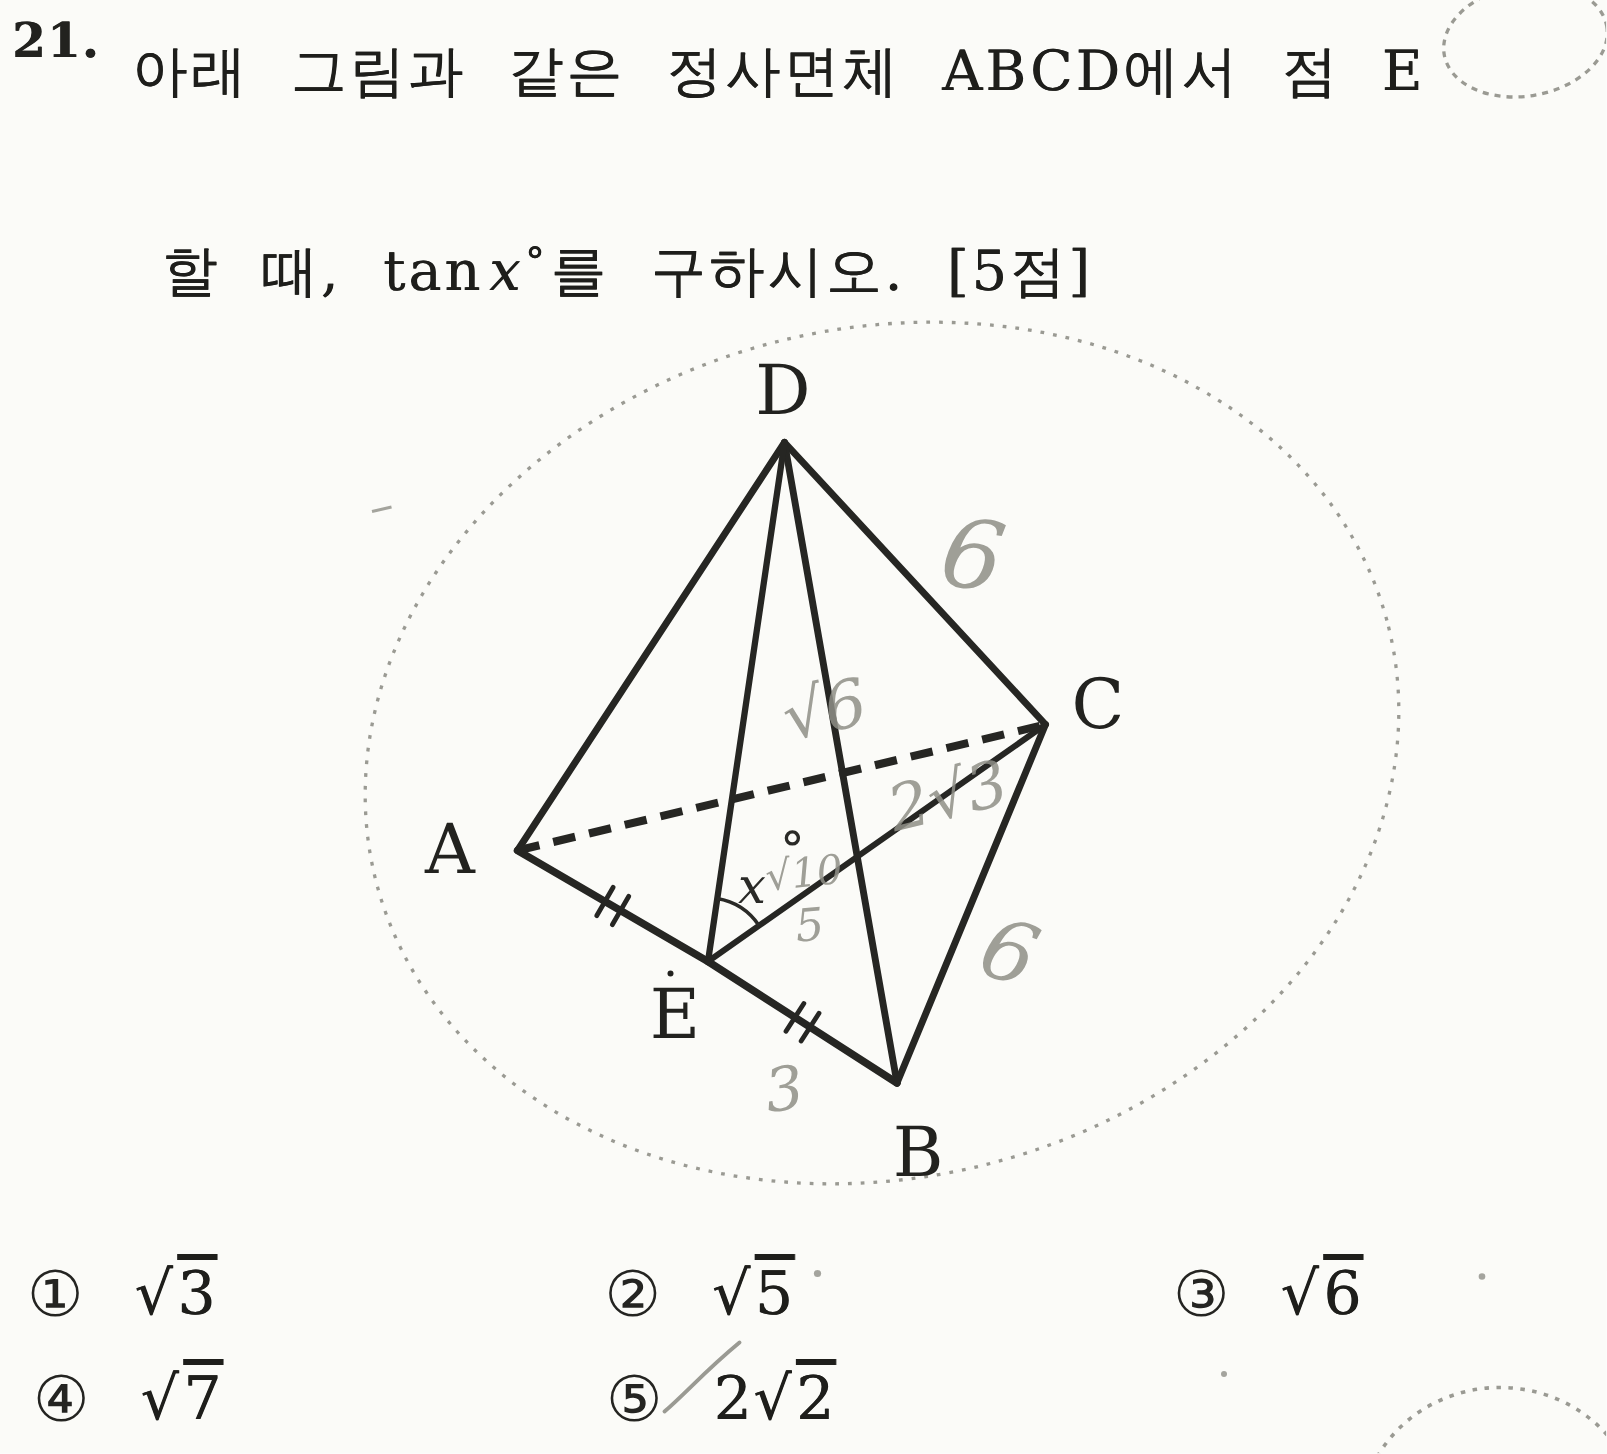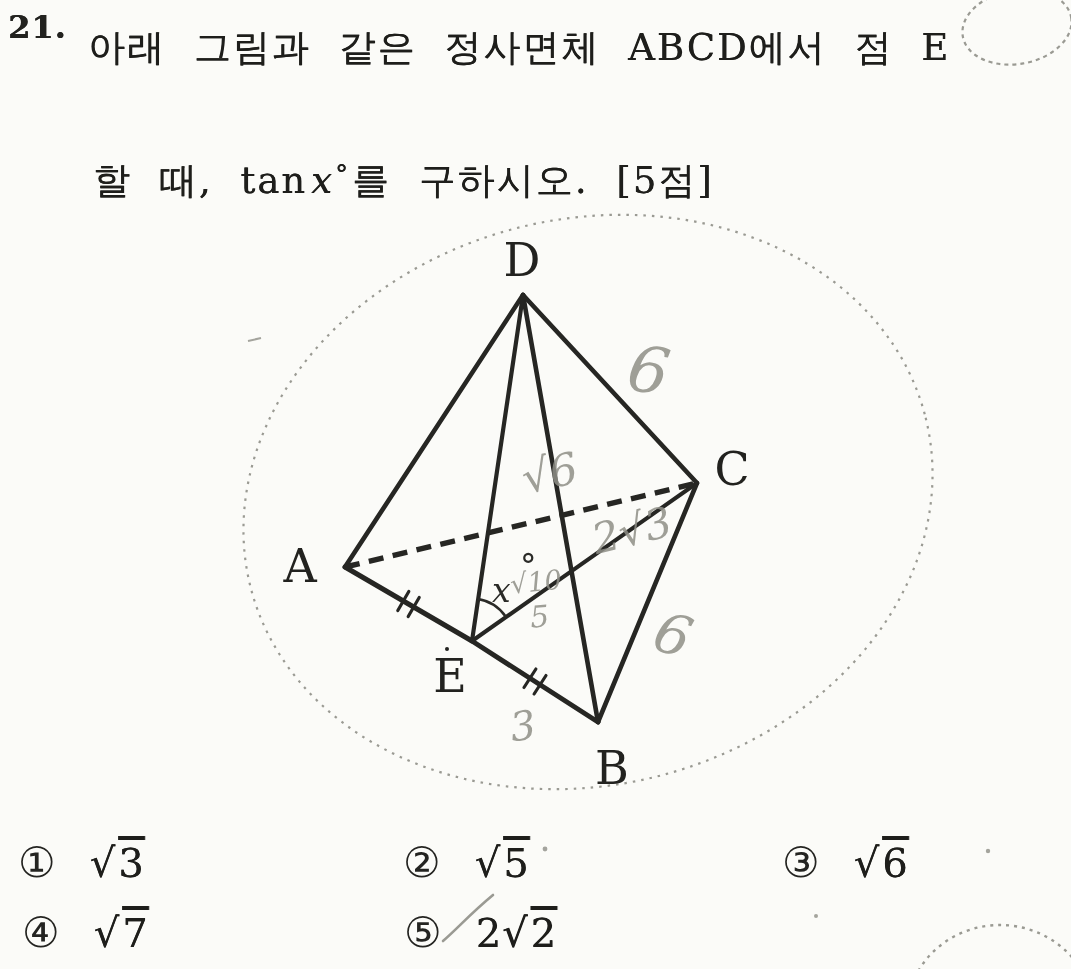--- a/index.html
+++ b/index.html
@@ -7,21 +7,21 @@
     position:relative;width:1071px;height:969px;overflow:hidden;
     background:#fbfbf8;
     font-family:"DejaVu Serif",serif;color:#22221f;
   }
   .qline{position:absolute;font-size:37px;letter-spacing:2px;word-spacing:14px;
          white-space:nowrap;color:#1e1e1b;text-shadow:0.4px 0 0 currentColor;}
   .qnum{position:absolute;left:8px;top:8px;font-size:32px;font-weight:bold;
         letter-spacing:1px;text-shadow:0.5px 0 0 currentColor;}
   .l1{left:88px;top:23px;}
   .l2{left:104px;top:84px;}
-  .l3{left:93px;top:156px;text-align:right;}
+  .l3{left:108px;top:156px;text-align:right;}
   .mx{font-style:italic;padding-left:4px;}
   .deg{font-size:26px;vertical-align:10px;padding:0 2px 0 1px;}
   .options{position:absolute;left:0;top:0;width:100%;height:100%;}
   .opt{position:absolute;display:flex;align-items:center;}
   .onum{font-family:"DejaVu Sans",sans-serif;font-size:42px;line-height:1;color:#242421;}
   .oval{font-size:40px;margin-left:34px;letter-spacing:1px;color:#1e1e1b;
         text-shadow:0.4px 0 0 currentColor;}
   .rad{text-decoration:overline;padding:0 2px;}
   .fig{position:absolute;left:0;top:0;pointer-events:none;}
   .vlabel{font-family:"DejaVu Serif",serif;font-size:46px;fill:#22221f;}

